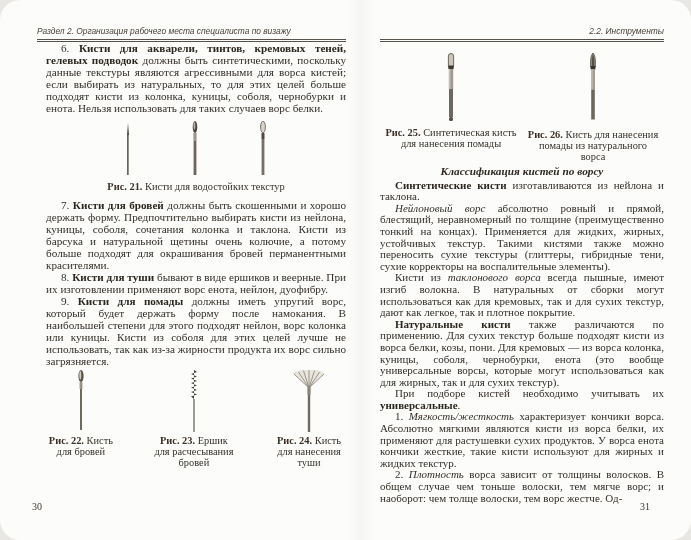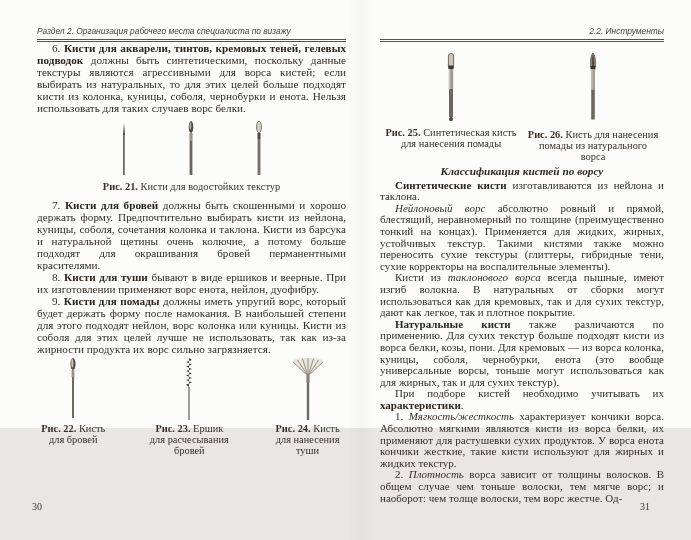--- a/index.html
+++ b/index.html
@@ -1,29 +1,29 @@
 <!DOCTYPE html>
 <html><head>
 <meta charset="utf-8">
 <style>
   html,body{margin:0;padding:0;}
   body{width:691px;height:540px;overflow:hidden;background:#e9e7e4;}
-  .spread{position:relative;width:691px;height:428px;background:#fcfcfa;}
+  .spread{position:relative;width:691px;height:540px;background:#fcfcfa;border-radius:20px;}
   .seam{position:absolute;left:348px;top:0;width:26px;height:540px;
         background:linear-gradient(90deg,rgba(0,0,0,0) 0%,rgba(120,115,108,0.05) 50%,rgba(0,0,0,0) 100%);}
   .page{position:absolute;top:0;height:540px;}
   .page-left{left:37px;width:309px;}
   .page-right{left:380px;width:284px;}
 
   .running-head{margin-top:26px;padding-bottom:3px;border-bottom:3px double #57524b;
     font-family:"Liberation Sans",sans-serif;font-style:italic;font-size:8.4px;color:#46413b;}
   .running-head.right{text-align:right;}
 
   .body-text{font-family:"Liberation Serif",serif;color:#332e29;text-align:justify;}
-  .page-left .body-text{font-size:11.2px;line-height:12px;}
+  .page-left .body-text{font-size:11.2px;line-height:12px;margin-left:9px;}
   .page-right .body-text{font-size:11px;line-height:11.6px;}
   .body-text p{margin:0;text-indent:15px;}
   .b{font-weight:bold;color:#2c261f;}
   .i{font-style:italic;}
 
   .first-para{margin-top:13px;}
 
   .caption{font-family:"Liberation Serif",serif;font-size:10.4px;line-height:11px;
     color:#37322c;text-align:center;text-indent:0;}
   .caption .b{color:#3c2f26;}
@@ -164,21 +164,21 @@
           </span>
           <div class="caption"><span class="b">Рис. 26.</span><span> Кисть для нанесения помады из натурального ворса</span></div>
         </div>
       </div>
 
       <div class="section-heading">Классификация кистей по ворсу</div>
 
       <p><span class="b">Синтетические кисти</span><span> изготавливаются из нейлона и таклона.</span></p>
       <p><span class="i">Нейлоновый ворс</span><span> абсолютно ровный и прямой, блестящий, неравномерный по толщине (преимущественно тонкий на концах). Применяется для жидких, жирных, устойчивых текстур. Такими кистями также можно переносить сухие текстуры (глиттеры, гибридные тени, сухие корректоры на воспалительные элементы).</span></p>
       <p><span>Кисти из </span><span class="i">таклонового ворса</span><span> всегда пышные, имеют изгиб волокна. В натуральных от сборки могут использоваться как для кремовых, так и для сухих текстур, дают как легкое, так и плотное покрытие.</span></p>
-      <p><span class="b">Натуральные кисти</span><span> также различаются по применению. Для сухих текстур больше подходят кисти из ворса белки, козы, пони. Для кремовых — из ворса колонка, куницы, соболя, чернобурки, енота (это вообще универсальные ворсы, тоньше могут использоваться как для жирных, так и для сухих текстур).</span></p>
-      <p><span>При подборе кистей необходимо учитывать их </span><span class="b">характеристики</span><span>.</span></p>
+      <p><span class="b">Натуральные кисти</span><span> также различаются по применению. Для сухих текстур больше подходят кисти из ворса белки, козы, пони. Для кремовых — из ворса колонка, куницы, соболя, чернобурки, енота (это вообще универсальные ворсы, которые могут использоваться как для жирных, так и для сухих текстур).</span></p>
+      <p><span>При подборе кистей необходимо учитывать их </span><span class="b">универсальные</span><span>.</span></p>
       <p><span>1. </span><span class="i">Мягкость/жесткость</span><span> характеризует кончики ворса. Абсолютно мягкими являются кисти из ворса белки, их применяют для растушевки сухих продуктов. У ворса енота кончики жесткие, такие кисти используют для жирных и жидких текстур.</span></p>
       <p><span>2. </span><span class="i">Плотность</span><span> ворса зависит от толщины волосков. В общем случае чем тоньше волоски, тем мягче ворс; и наоборот: чем толще волоски, тем ворс жестче. Од-</span></p>
     </div>
 
     <div class="page-number right">31</div>
   </div>
 </div>
 
 </body></html>

